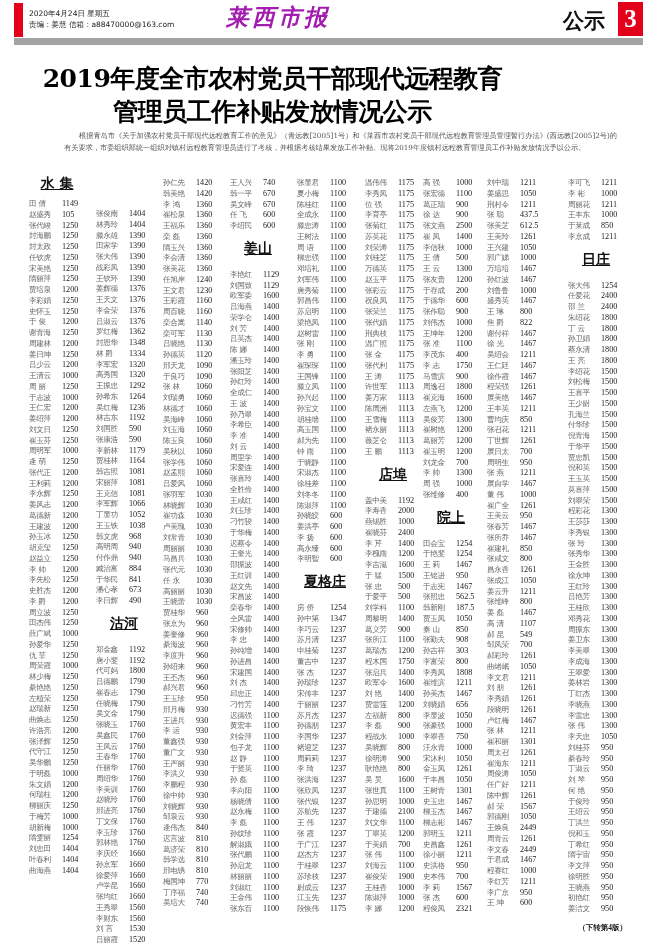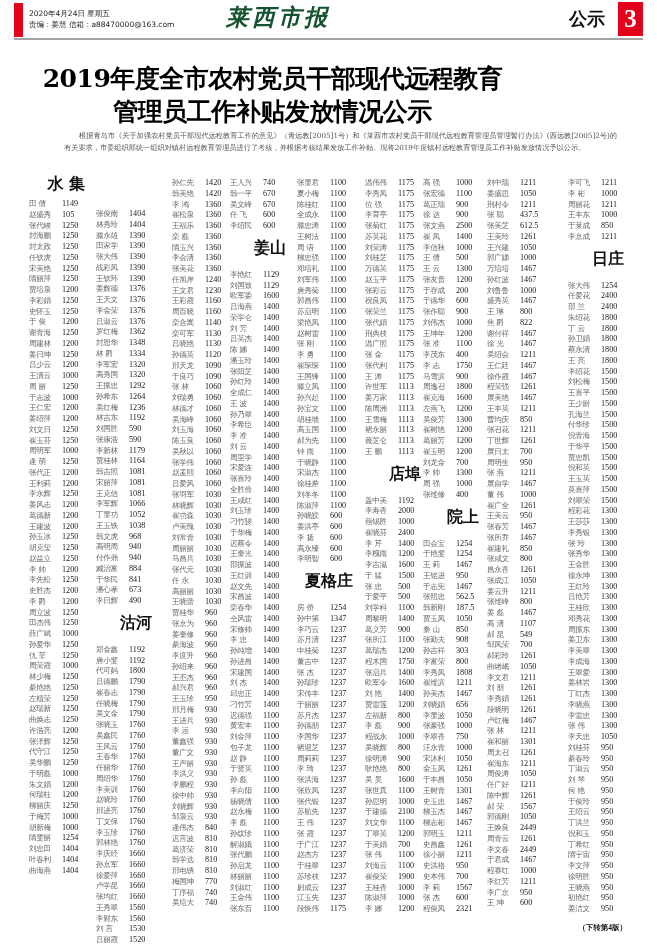--- a/index.html
+++ b/index.html
@@ -1,30 +1,30 @@
 <!DOCTYPE html>
 <html><head>
 <meta charset="utf-8">
 <style>
   html, body { margin: 0; padding: 0; background: #ffffff; }
   body { width: 657px; height: 945px; position: relative; overflow: hidden; font-family: "DejaVu Serif", "Liberation Serif", serif; color: #333; }
-  .masthead { position: absolute; left: 14px; right: 14px; top: 0; height: 38px; border-bottom: 2px solid #a3a3a3; }
+  .masthead { position: absolute; left: 14px; right: 14px; top: 0; height: 38px; border-bottom: 7px solid #a3a3a3; }
   .red-bar { position: absolute; left: 0; top: 3px; width: 9px; height: 34px; background: #e2001a; }
   .meta { position: absolute; left: 15px; top: 8px; font-family: "DejaVu Sans", sans-serif; font-size: 7.5px; line-height: 11px; color: #222; }
-  .brand { position: absolute; left: 212px; top: 2px; font-family: "DejaVu Serif", serif; font-size: 23px; font-weight: bold; font-style: italic; color: #14532d; letter-spacing: 3px; }
-  .section-name { position: absolute; right: 38px; top: 7px; font-family: "DejaVu Sans", sans-serif; font-size: 18px; font-weight: bold; color: #111; }
+  .brand { position: absolute; left: 212px; top: 2px; font-family: "DejaVu Serif", serif; font-size: 23px; font-weight: bold; font-style: italic; color: #a21caf; letter-spacing: 3px; }
+  .section-name { position: absolute; right: 38px; top: 7px; font-family: "DejaVu Sans", sans-serif; font-size: 21px; font-weight: bold; color: #111; }
   .page-num { position: absolute; right: 0; top: 2px; width: 25px; height: 34px; background: #e2001a; color: #fff; font-family: "Liberation Serif", serif; font-weight: bold; font-size: 25px; text-align: center; line-height: 34px; }
   .headline { position: absolute; left: 0; width: 545px; top: 62px; text-align: center; font-family: "DejaVu Serif", serif; font-weight: bold; color: #000; font-size: 25px; line-height: 33px; letter-spacing: -0.5px; }
   .intro { position: absolute; left: 40px; right: 40px; top: 130px; font-size: 7.2px; line-height: 12px; color: #555; text-indent: 15px; text-align: justify; margin-left: 24px; }
   .cols { position: absolute; left: 29px; top: 178px; width: 610px; height: 700px; }
   .col { position: absolute; top: 0; width: 66px; }
   .entry { display: flex; height: 10.75px; font-size: 7.6px; line-height: 10.75px; white-space: nowrap; }
   .entry .nm { width: 33px; color: #666; letter-spacing: -0.3px; }
   .entry .amt { color: #222; font-family: "Liberation Serif", serif; font-size: 8.2px; }
-  .sec-head { height: 38px; line-height: 32px; text-align: right; font-family: "DejaVu Sans", sans-serif; font-weight: bold; font-size: 16px; color: #111; padding-right: 10px; }
+  .sec-head { height: 38px; line-height: 32px; text-align: center; font-family: "DejaVu Sans", sans-serif; font-weight: bold; font-size: 14px; color: #111; padding-right: 10px; text-decoration: underline; }
   .sec-head.first { height: 21px; line-height: 11px; }
   .footer-note { position: absolute; right: 30px; top: 923px; font-family: Liberation Serif, serif; font-size: 7.5px; color: #111; font-weight: bold; }
 </style>
 </head>
 <body>
 
 <div class="masthead">
   <div class="red-bar"></div>
   <div class="meta">
     <div>2020年4月24日 星期五</div>
@@ -554,21 +554,21 @@
       </div>
       <div class="entry">
         <span class="nm">刘 言</span>
         <span class="amt">1530</span>
       </div>
       <div class="entry">
         <span class="nm">吕丽霞</span>
         <span class="amt">1520</span>
       </div>
     </div>
-    <div class="col" style="left: 143px;">
+    <div class="col" style="left: 134px;">
       <div class="entry">
         <span class="nm">孙仁先</span>
         <span class="amt">1420</span>
       </div>
       <div class="entry">
         <span class="nm">韩美艳</span>
         <span class="amt">1420</span>
       </div>
       <div class="entry">
         <span class="nm">李 鸿</span>

